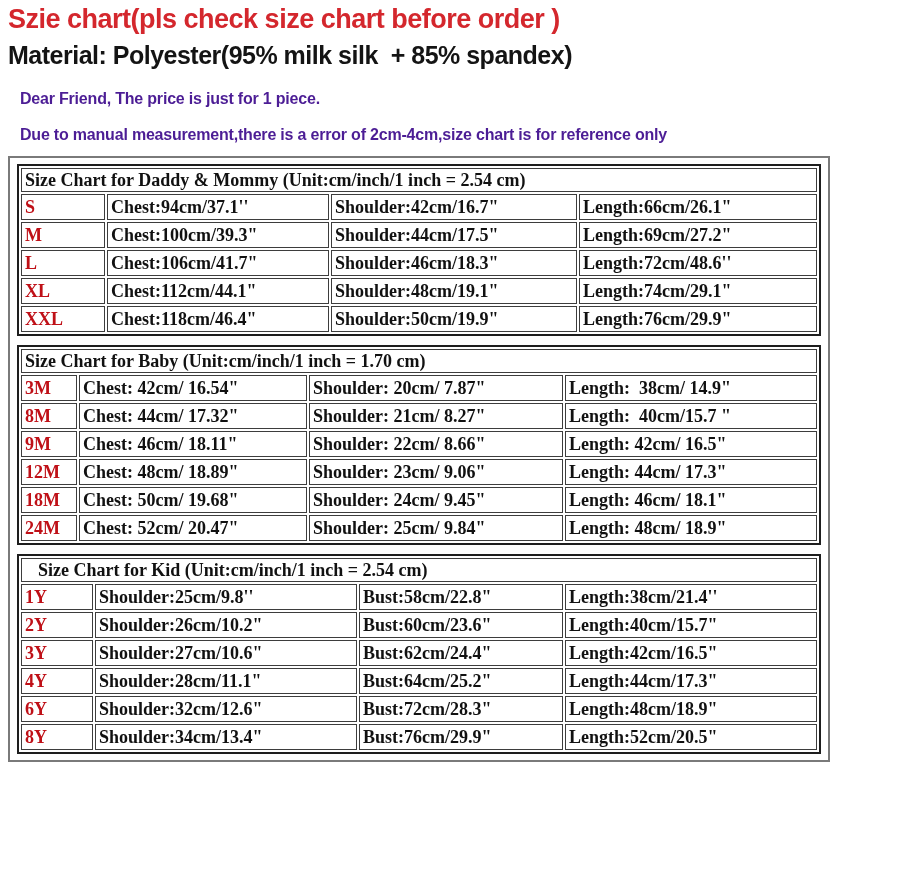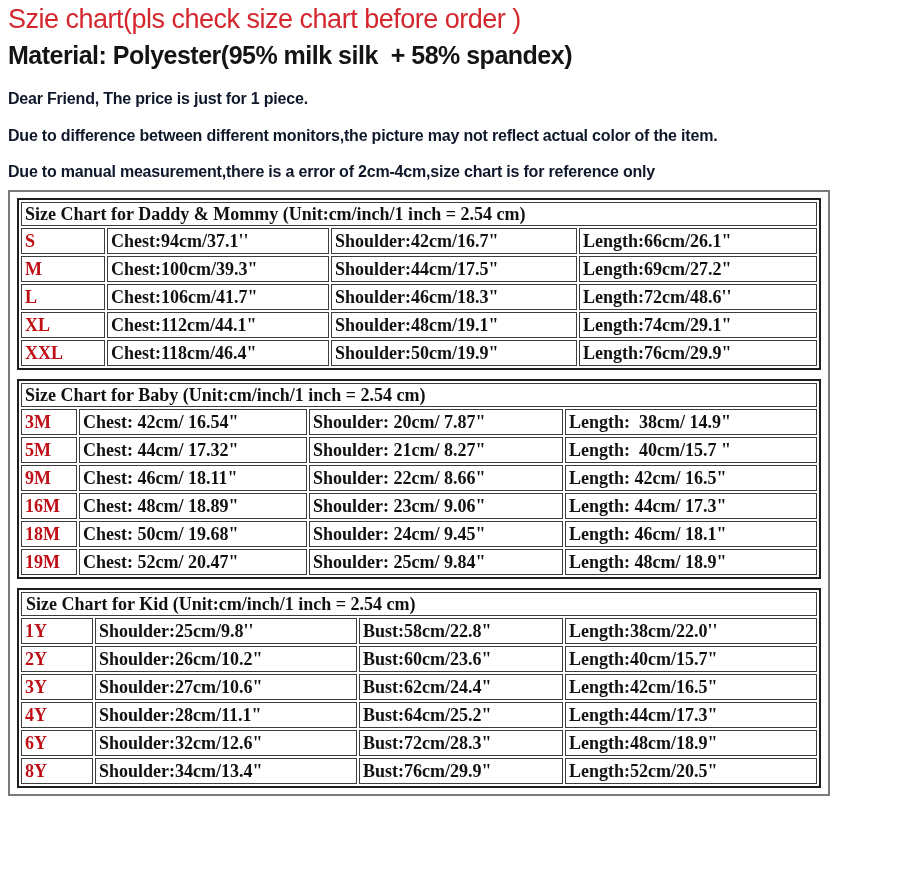--- a/index.html
+++ b/index.html
@@ -1,27 +1,27 @@
 <!DOCTYPE html>
 <html><head>
 <meta charset="utf-8">
 <style>
   html,body{margin:0;padding:0;background:#ffffff;}
   body{width:904px;height:877px;overflow:hidden;font-family:"Liberation Sans",sans-serif;position:relative;}
   .page{padding:2px 0 0 8px;}
   .page-title{
-    color:#d4272d;font-size:27px;font-weight:normal;line-height:31px;margin:2px 0 0 0;
+    color:#d4272d;font-size:27px;font-weight:bold;line-height:31px;margin:2px 0 0 0;
     letter-spacing:-0.5px;white-space:pre;
   }
   .material-line{
     color:#141414;font-size:25px;font-weight:bold;line-height:30px;margin:5px 0 0 0;
     letter-spacing:-0.5px;white-space:pre;
   }
   .note{
-    color:#0f172a;font-size:16px;font-weight:bold;margin:0;white-space:pre;
+    color:#4c1d95;font-size:16px;font-weight:bold;margin:12px;white-space:pre;
     letter-spacing:-0.2px;
   }
   .note-1{margin-top:20px;}
   .note-2{margin-top:19px;}
   .note-3{margin-top:18px;}
   .chart-wrapper{
     box-sizing:border-box;
     margin-top:9px;
     width:822px;
     border:2px solid #7a7a7a;
@@ -46,33 +46,32 @@
     white-space:pre;
     overflow:hidden;
     vertical-align:middle;
   }
   table.size-table td.table-title{
     height:22px;
   }
   table.size-table td.size-cell{
     color:#bf1017;
   }
-  table.size-table.t3 td.table-title{padding-left:4px;}
+  table.size-table.t3 td.table-title{padding-left:16px;}
 </style>
 </head>
 <body>
 
 <div class="page">
 
   <h1 class="page-title">Szie chart(pls check size chart before order )</h1>
 
-  <h2 class="material-line">Material: Polyester(95% milk silk  + 58% spandex)</h2>
+  <h2 class="material-line">Material: Polyester(95% milk silk  + 85% spandex)</h2>
 
   <p class="note note-1">Dear Friend, The price is just for 1 piece.</p>
-  <p class="note note-2">Due to difference between different monitors,the picture may not reflect actual color of the item.</p>
   <p class="note note-3">Due to manual measurement,there is a error of 2cm-4cm,size chart is for reference only</p>
 
   <div class="chart-wrapper">
 
     <table class="size-table t1">
       <colgroup>
         <col style="width:84px">
           <col style="width:222px">
           <col style="width:246px">
           <col>
@@ -116,54 +115,54 @@
 
     <table class="size-table t2">
       <colgroup>
         <col style="width:56px">
           <col style="width:228px">
           <col style="width:254px">
           <col>
       </colgroup>
       <tbody>
         <tr>
-          <td colspan="4" class="table-title">Size Chart for Baby (Unit:cm/inch/1 inch = 2.54 cm)</td>
+          <td colspan="4" class="table-title">Size Chart for Baby (Unit:cm/inch/1 inch = 1.70 cm)</td>
         </tr>
       <tr>
             <td class="size-cell">3M</td>
             <td>Chest: 42cm/ 16.54"</td>
             <td>Shoulder: 20cm/ 7.87"</td>
             <td>Length:  38cm/ 14.9"</td>
           </tr>
           <tr>
-            <td class="size-cell">5M</td>
+            <td class="size-cell">8M</td>
             <td>Chest: 44cm/ 17.32"</td>
             <td>Shoulder: 21cm/ 8.27"</td>
             <td>Length:  40cm/15.7 "</td>
           </tr>
           <tr>
             <td class="size-cell">9M</td>
             <td>Chest: 46cm/ 18.11"</td>
             <td>Shoulder: 22cm/ 8.66"</td>
             <td>Length: 42cm/ 16.5"</td>
           </tr>
           <tr>
-            <td class="size-cell">16M</td>
+            <td class="size-cell">12M</td>
             <td>Chest: 48cm/ 18.89"</td>
             <td>Shoulder: 23cm/ 9.06"</td>
             <td>Length: 44cm/ 17.3"</td>
           </tr>
           <tr>
             <td class="size-cell">18M</td>
             <td>Chest: 50cm/ 19.68"</td>
             <td>Shoulder: 24cm/ 9.45"</td>
             <td>Length: 46cm/ 18.1"</td>
           </tr>
           <tr>
-            <td class="size-cell">19M</td>
+            <td class="size-cell">24M</td>
             <td>Chest: 52cm/ 20.47"</td>
             <td>Shoulder: 25cm/ 9.84"</td>
             <td>Length: 48cm/ 18.9"</td>
           </tr>
         </tbody>
     </table>
 
     <table class="size-table t3">
       <colgroup>
         <col style="width:72px">
@@ -172,21 +171,21 @@
           <col>
       </colgroup>
       <tbody>
         <tr>
           <td colspan="4" class="table-title">Size Chart for Kid (Unit:cm/inch/1 inch = 2.54 cm)</td>
         </tr>
       <tr>
             <td class="size-cell">1Y</td>
             <td>Shoulder:25cm/9.8''</td>
             <td>Bust:58cm/22.8"</td>
-            <td>Length:38cm/22.0''</td>
+            <td>Length:38cm/21.4''</td>
           </tr>
           <tr>
             <td class="size-cell">2Y</td>
             <td>Shoulder:26cm/10.2"</td>
             <td>Bust:60cm/23.6"</td>
             <td>Length:40cm/15.7"</td>
           </tr>
           <tr>
             <td class="size-cell">3Y</td>
             <td>Shoulder:27cm/10.6"</td>

